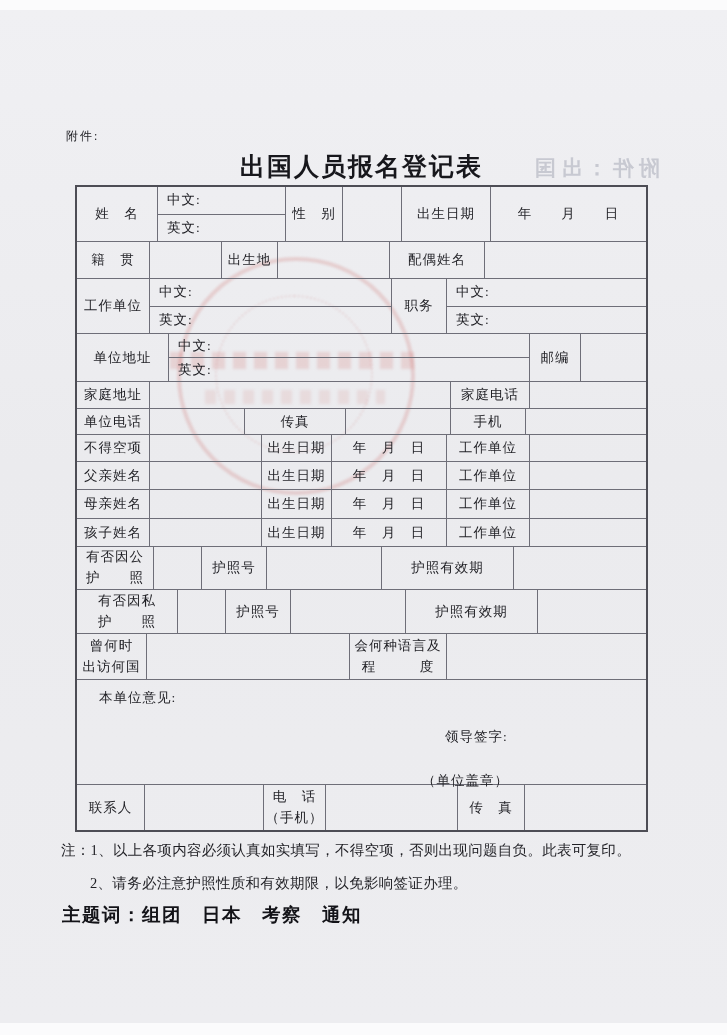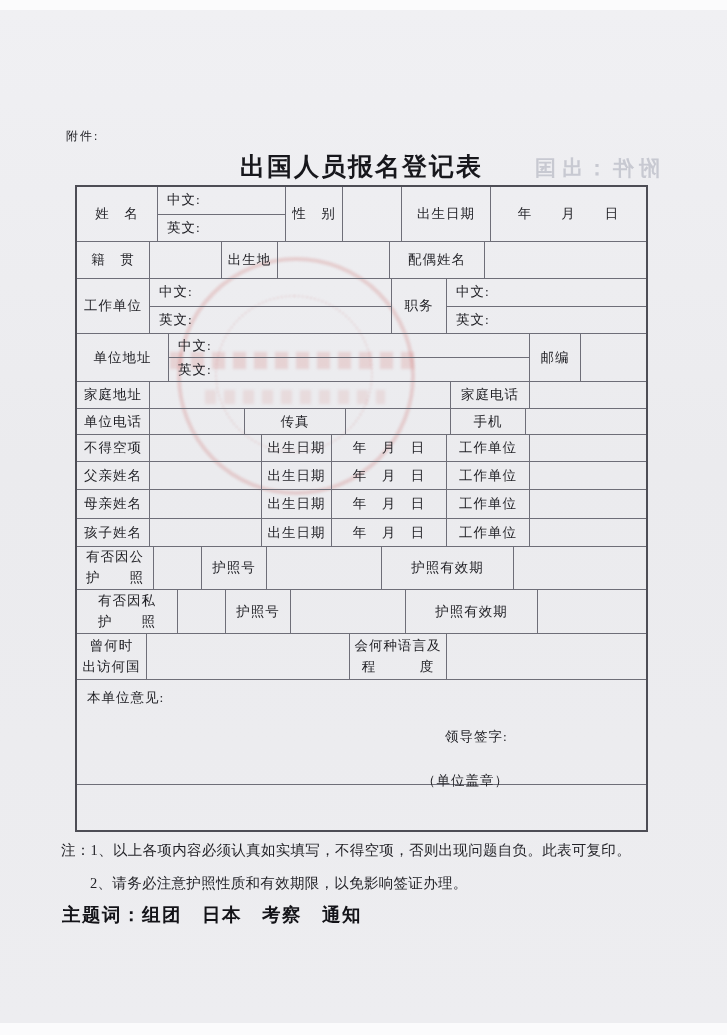--- a/index.html
+++ b/index.html
@@ -39,21 +39,21 @@
   .row.last{border-bottom:none;flex:1 1 auto;}
   .c{border-right:1px solid #6e6e78;box-sizing:border-box;
     display:flex;align-items:center;justify-content:center;
     letter-spacing:1px;flex:0 0 auto;}
   .c.end{border-right:none;flex:1 1 auto;}
   .split{flex-direction:column;align-items:stretch;justify-content:stretch;text-align:right;}
   .half{flex:1;display:flex;align-items:center;padding-left:9px;box-sizing:border-box;}
   .half.top{border-bottom:1px solid #6e6e78;}
   .stack{flex-direction:column;justify-content:center;line-height:1.55;}
   .stack span{display:block;text-align:center;}
-  .opinion{display:block;position:relative;padding:9px 10px;box-sizing:border-box;}
+  .opinion{display:block;position:relative;padding:9px 22px;box-sizing:border-box;}
   .leader{position:absolute;left:368px;top:48px;letter-spacing:1px;text-align:right;}
   .chop{position:absolute;left:345px;top:92px;letter-spacing:1px;}
   
   .note1{position:absolute;left:61px;top:841px;font-size:14.5px;letter-spacing:.3px;}
   .note2{position:absolute;left:90px;top:874px;font-size:14.5px;letter-spacing:.3px;}
   .keywords{position:absolute;left:62px;top:902px;font-size:18.5px;font-weight:bold;
     font-family:"Liberation Sans","DejaVu Sans",sans-serif;letter-spacing:1.5px;color:#131318;}
 </style>
 </head>
 <body>
@@ -201,18 +201,29 @@
   </div>
 
   <div class="row" style="height:105px">
     <div class="c end opinion">
       <span>本单位意见:</span>
       <span class="leader">领导签字:</span>
       <span class="chop">（单位盖章）</span>
     </div>
   </div>
 
+  <div class="row last" style="height:46px">
+    <div class="c" style="width:68px">联系人</div>
+    <div class="c" style="width:119px"></div>
+    <div class="c stack" style="width:62px">
+      <span>电　话</span>
+      <span>（手机）</span>
+    </div>
+    <div class="c" style="width:132px"></div>
+    <div class="c" style="width:67px">传　真</div>
+    <div class="c end"></div>
+  </div>
 
 </div>
 
 <div class="note1">注：1、以上各项内容必须认真如实填写，不得空项，否则出现问题自负。此表可复印。</div>
 <div class="note2">2、请务必注意护照性质和有效期限，以免影响签证办理。</div>
 <div class="keywords">主题词：组团　日本　考察　通知</div>
 
 </body></html>

